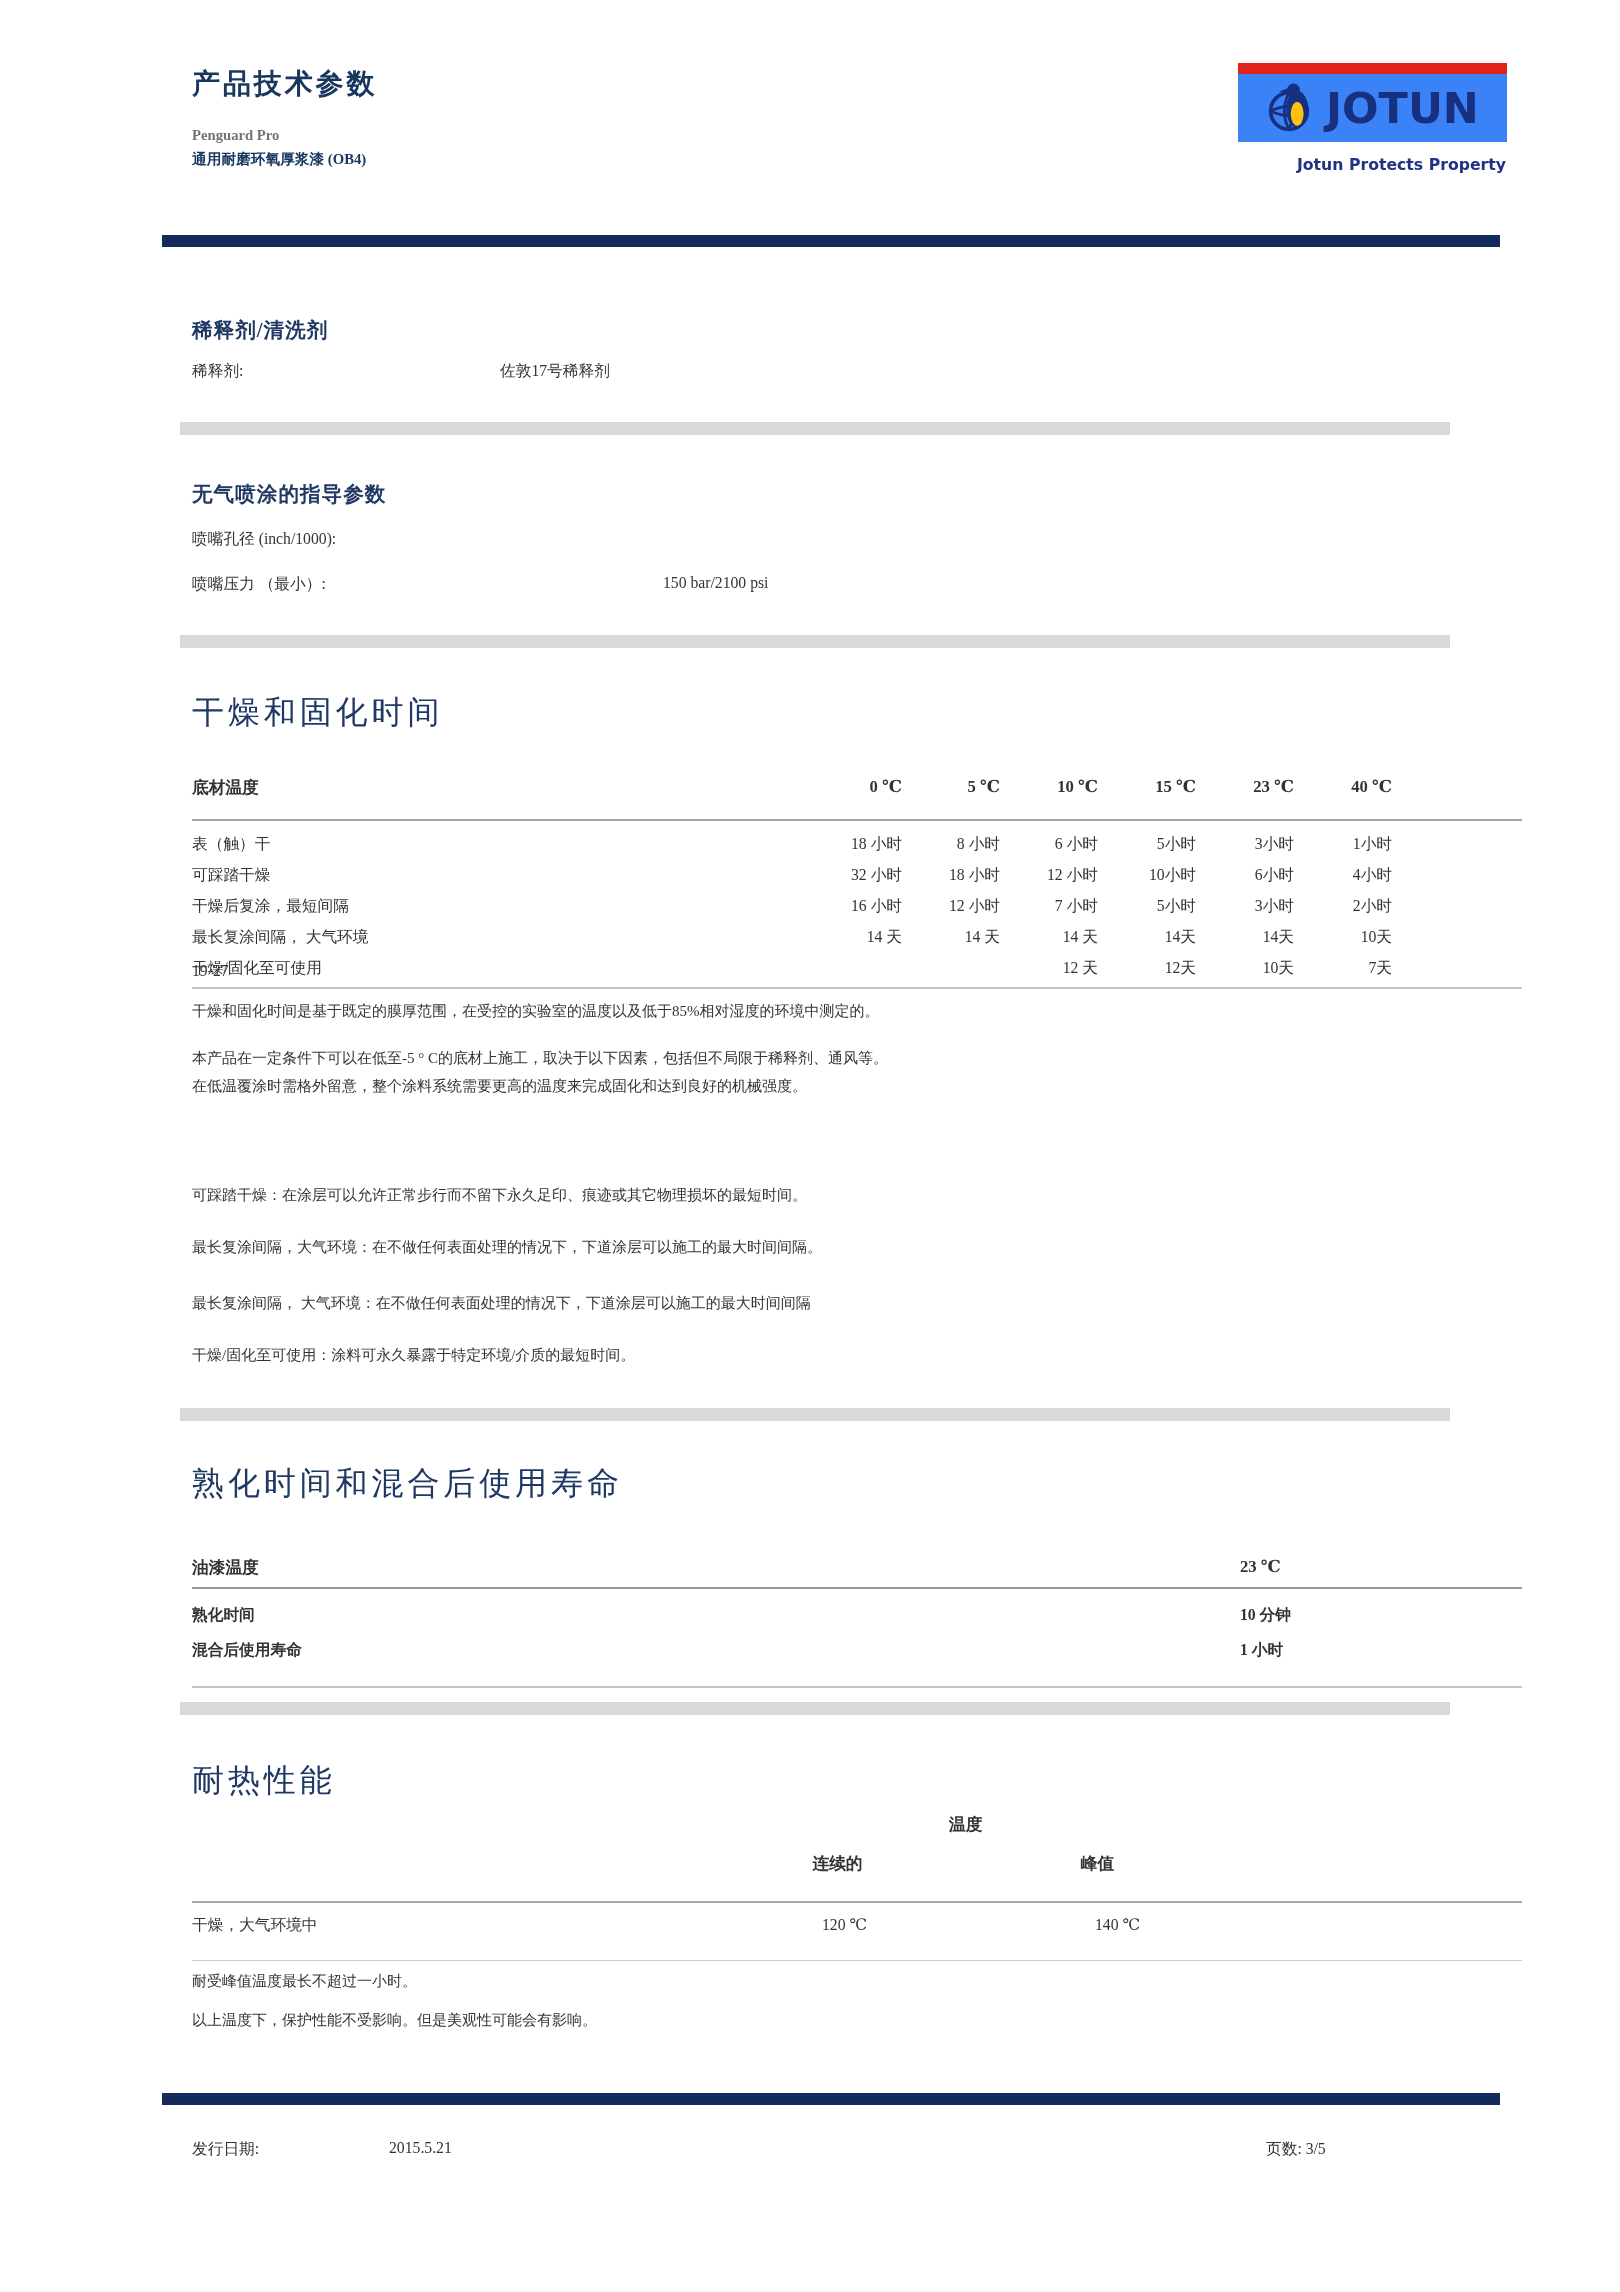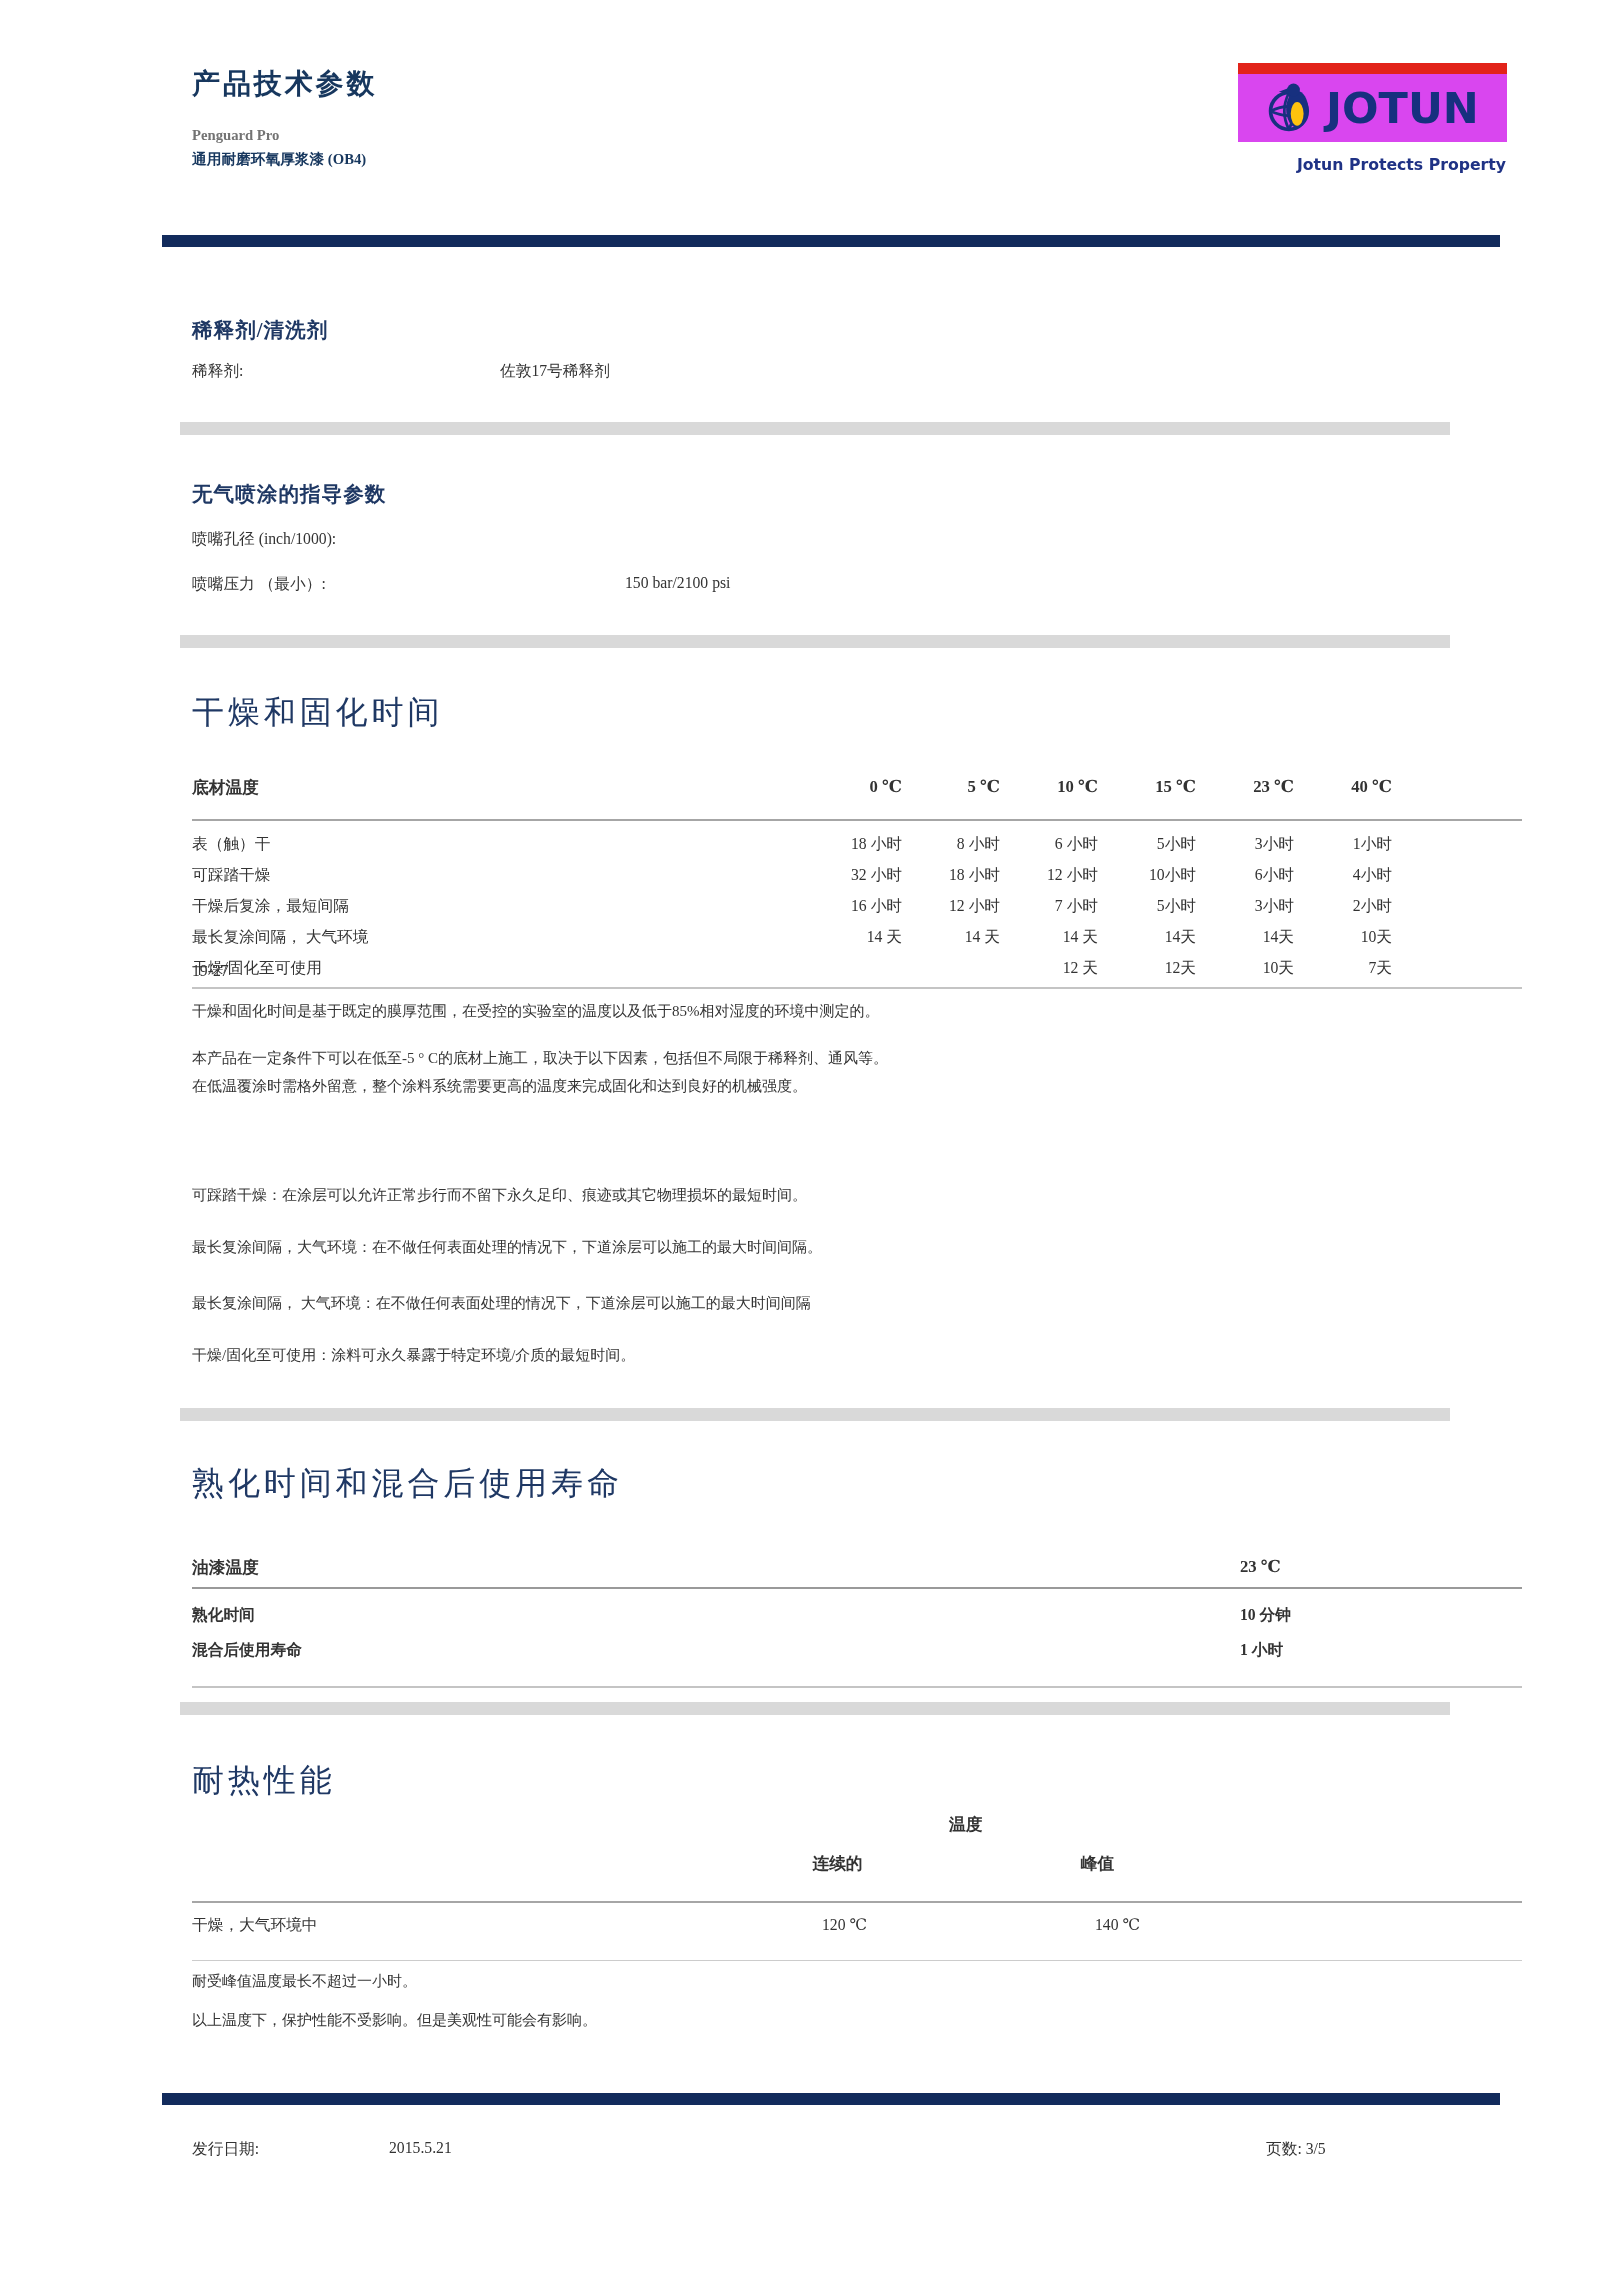--- a/index.html
+++ b/index.html
@@ -5,39 +5,39 @@
   html,body{margin:0;padding:0;background:#fff;}
   .page{position:relative;width:1555px;height:2293px;background:#ffffff;overflow:hidden;
         font-family:"Liberation Serif","DejaVu Serif",serif;color:#333333;}
 
   
   .doc-title{position:absolute;left:192px;top:65px;font-size:28px;font-weight:bold;
              color:#17375E;letter-spacing:2.9px;}
   .product-line1{position:absolute;left:192px;top:127px;font-size:14.7px;font-weight:bold;color:#737373;}
   .product-line2{position:absolute;left:192px;top:150px;font-size:14.7px;font-weight:bold;color:#17375E;}
 
-  .logo{position:absolute;left:1238px;top:63px;width:269px;height:79px;background:#d946ef;}
+  .logo{position:absolute;left:1238px;top:63px;width:269px;height:79px;background:#3b82f6;}
   .logo-stripe{height:10.8px;background:#E2231A;}
   .logo-body{display:flex;align-items:center;justify-content:center;height:69px;gap:4.9px;}
   .logo-text{font-family:"DejaVu Sans","Liberation Sans",sans-serif;font-weight:800;
              font-size:43px;color:#17307F;letter-spacing:0px;line-height:1;}
   .logo-tagline{position:absolute;left:1212px;top:155px;width:294px;text-align:right;
                 font-family:"DejaVu Sans","Liberation Sans",sans-serif;font-weight:bold;
                 font-size:15.7px;color:#1F3285;}
 
   .bar-navy{position:absolute;left:162px;width:1338px;height:11.8px;background:#122B5C;}
   .bar-navy.top{top:235px;} .bar-navy.bottom{top:2093px;}
   .bar-gray{position:absolute;left:180px;width:1270px;height:12.7px;background:#D9D9D9;}
   #graybar1{top:422px;} #graybar2{top:635px;} #graybar3{top:1408px;} #graybar4{top:1702px;}
 
   
   .sec-heading-sm{position:absolute;left:192px;font-size:20.6px;font-weight:bold;color:#1F3864;letter-spacing:1px;}
   #sec1-heading{top:316px;} #sec2-heading{top:480px;}
   .kv-row{position:absolute;left:192px;width:1330px;font-size:15.7px;display:flex;}
-  #sec1-row{top:361px;} #sec2-row1{top:529px;flex-direction:column;} #sec2-row2{top:574px;}
+  #sec1-row{top:361px;} #sec2-row1{top:529px;flex-direction:column;} #sec2-row2{top:574px;gap:38px;}
   .kv-label-w1{flex:0 0 308px;} .kv-label-w2{flex:0 0 433px;}
 
   
   .sec-heading-lg{position:absolute;left:192px;font-size:32px;color:#1F3864;letter-spacing:3.9px;}
   #sec3-heading{top:691px;} #sec4-heading{top:1462px;} #sec5-heading{top:1759px;}
 
   
   .drying-table{position:absolute;left:192px;top:776px;width:1330px;font-size:15.7px;}
   .dt-header{display:flex;font-weight:bold;font-size:16.7px;padding-bottom:19.6px;border-bottom:2.9px solid #A6A6A6;}
   .dt-label{flex:1;}

